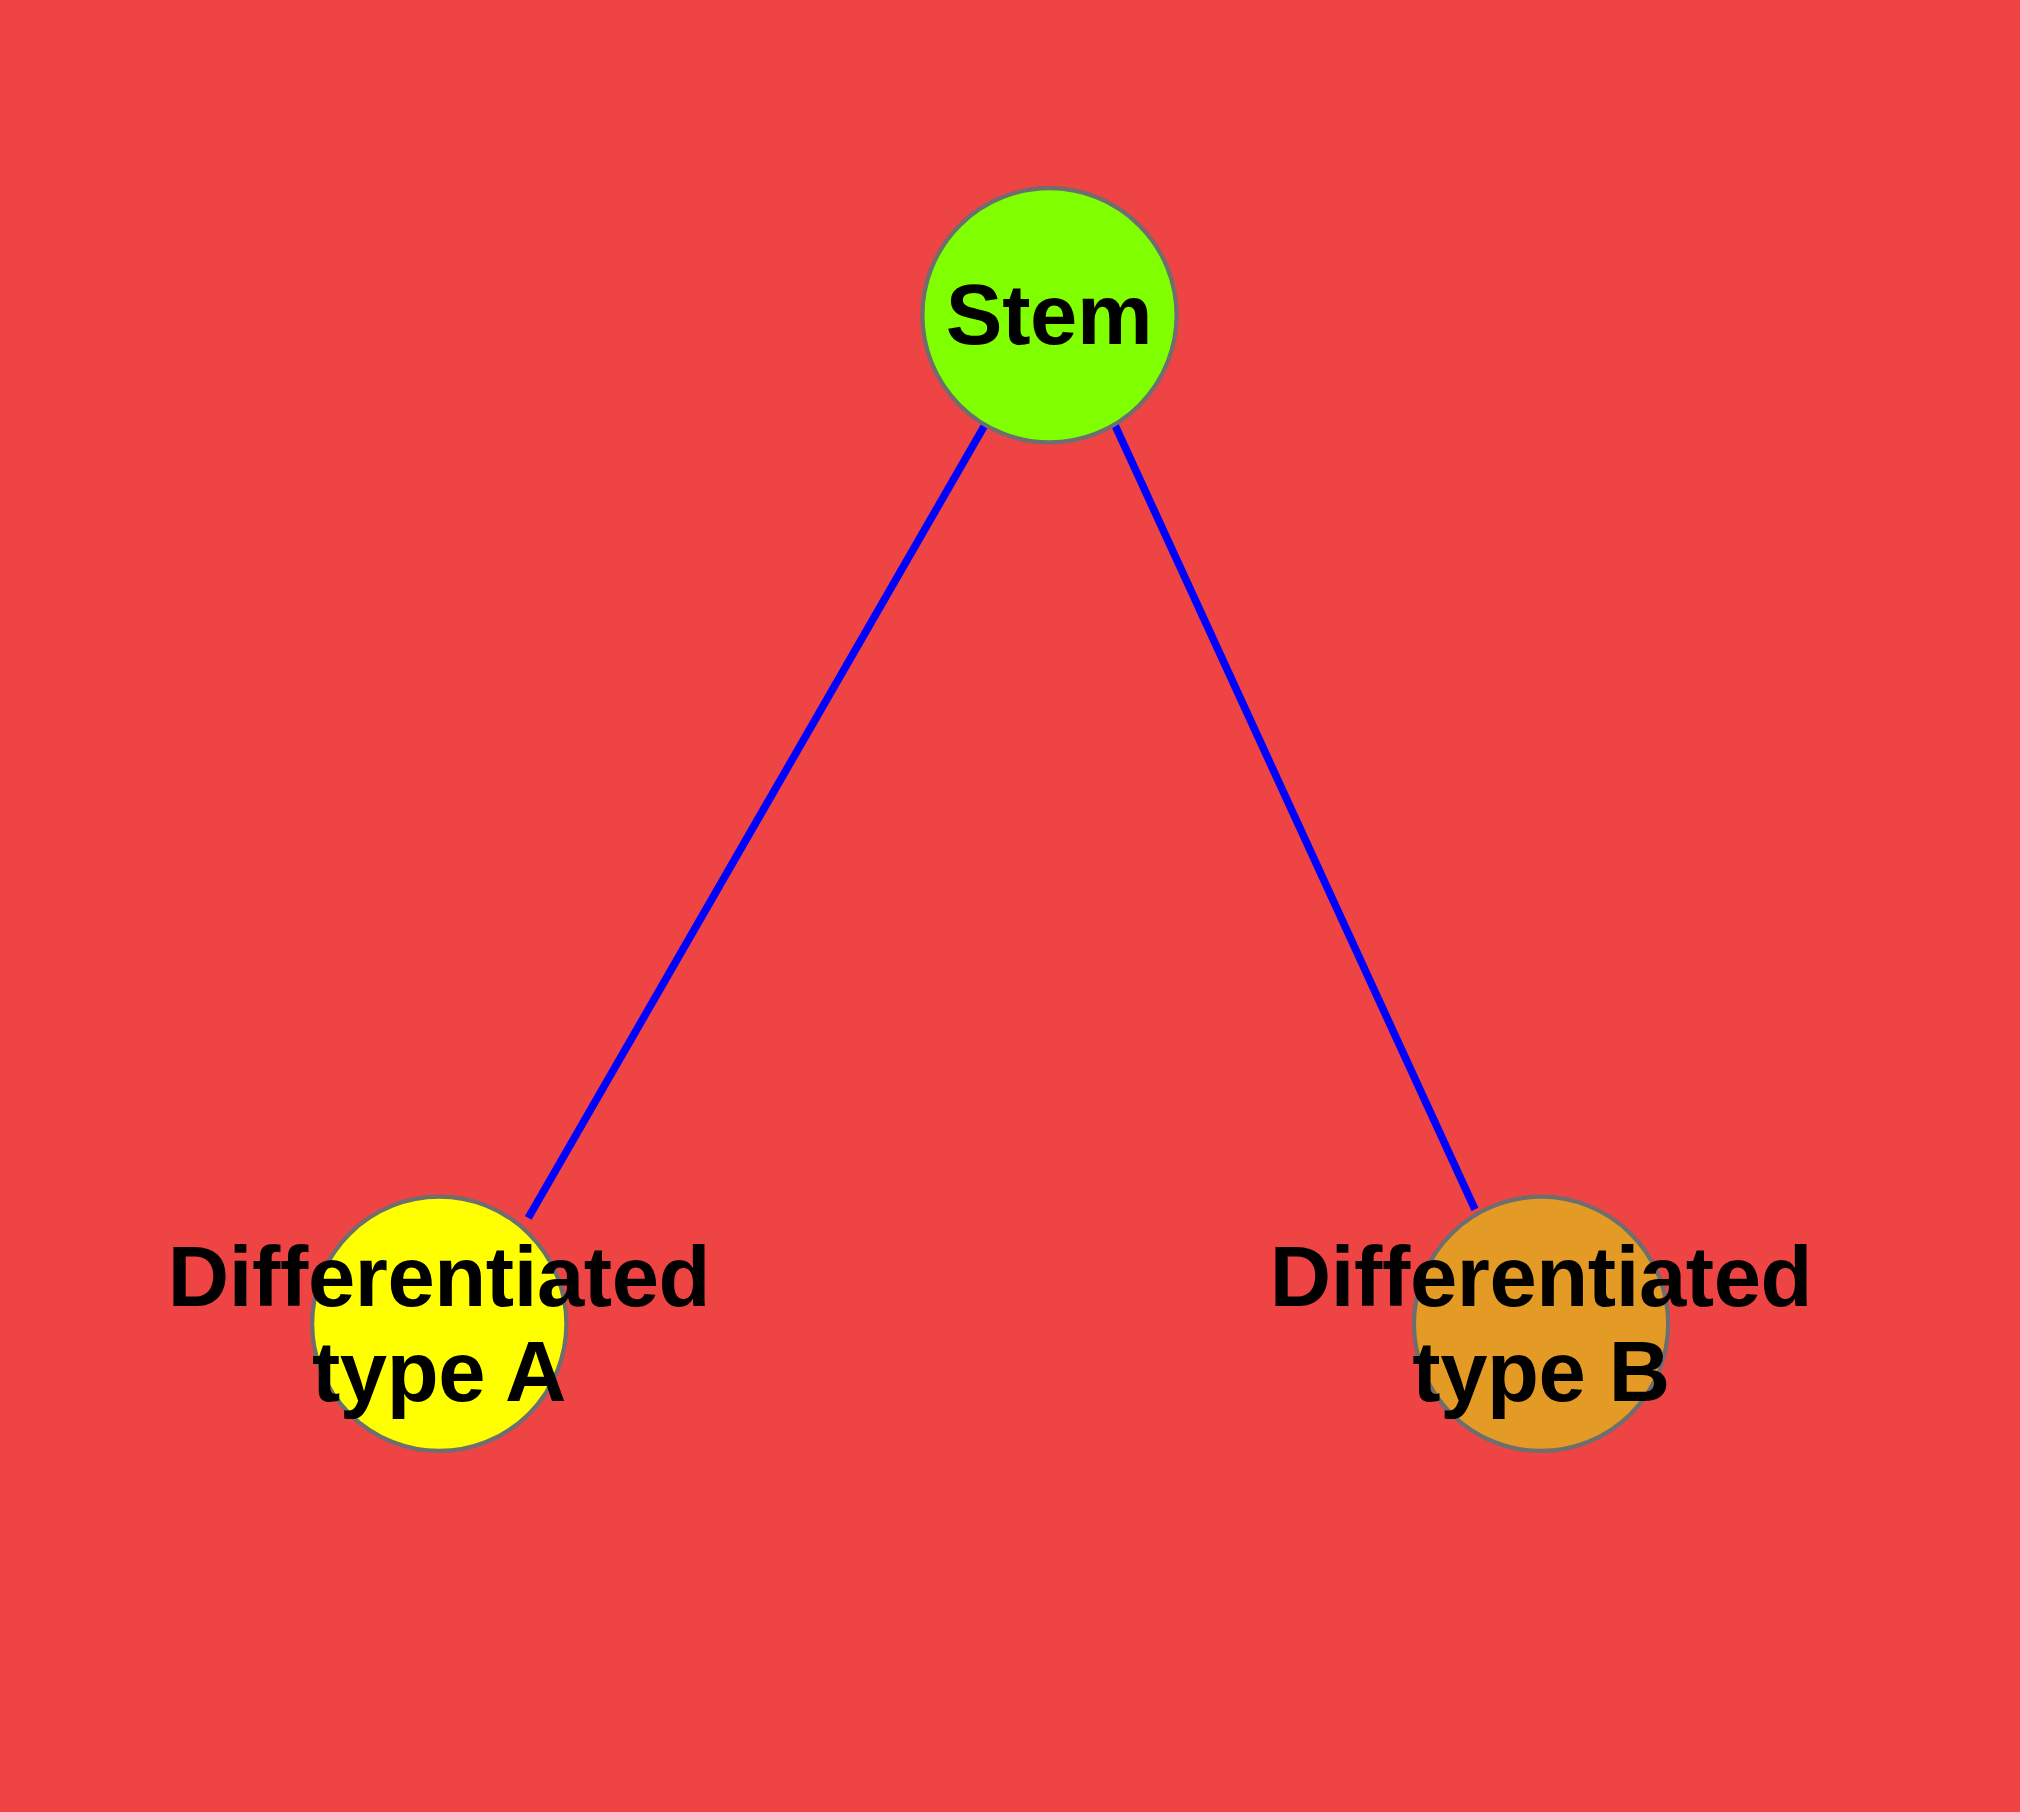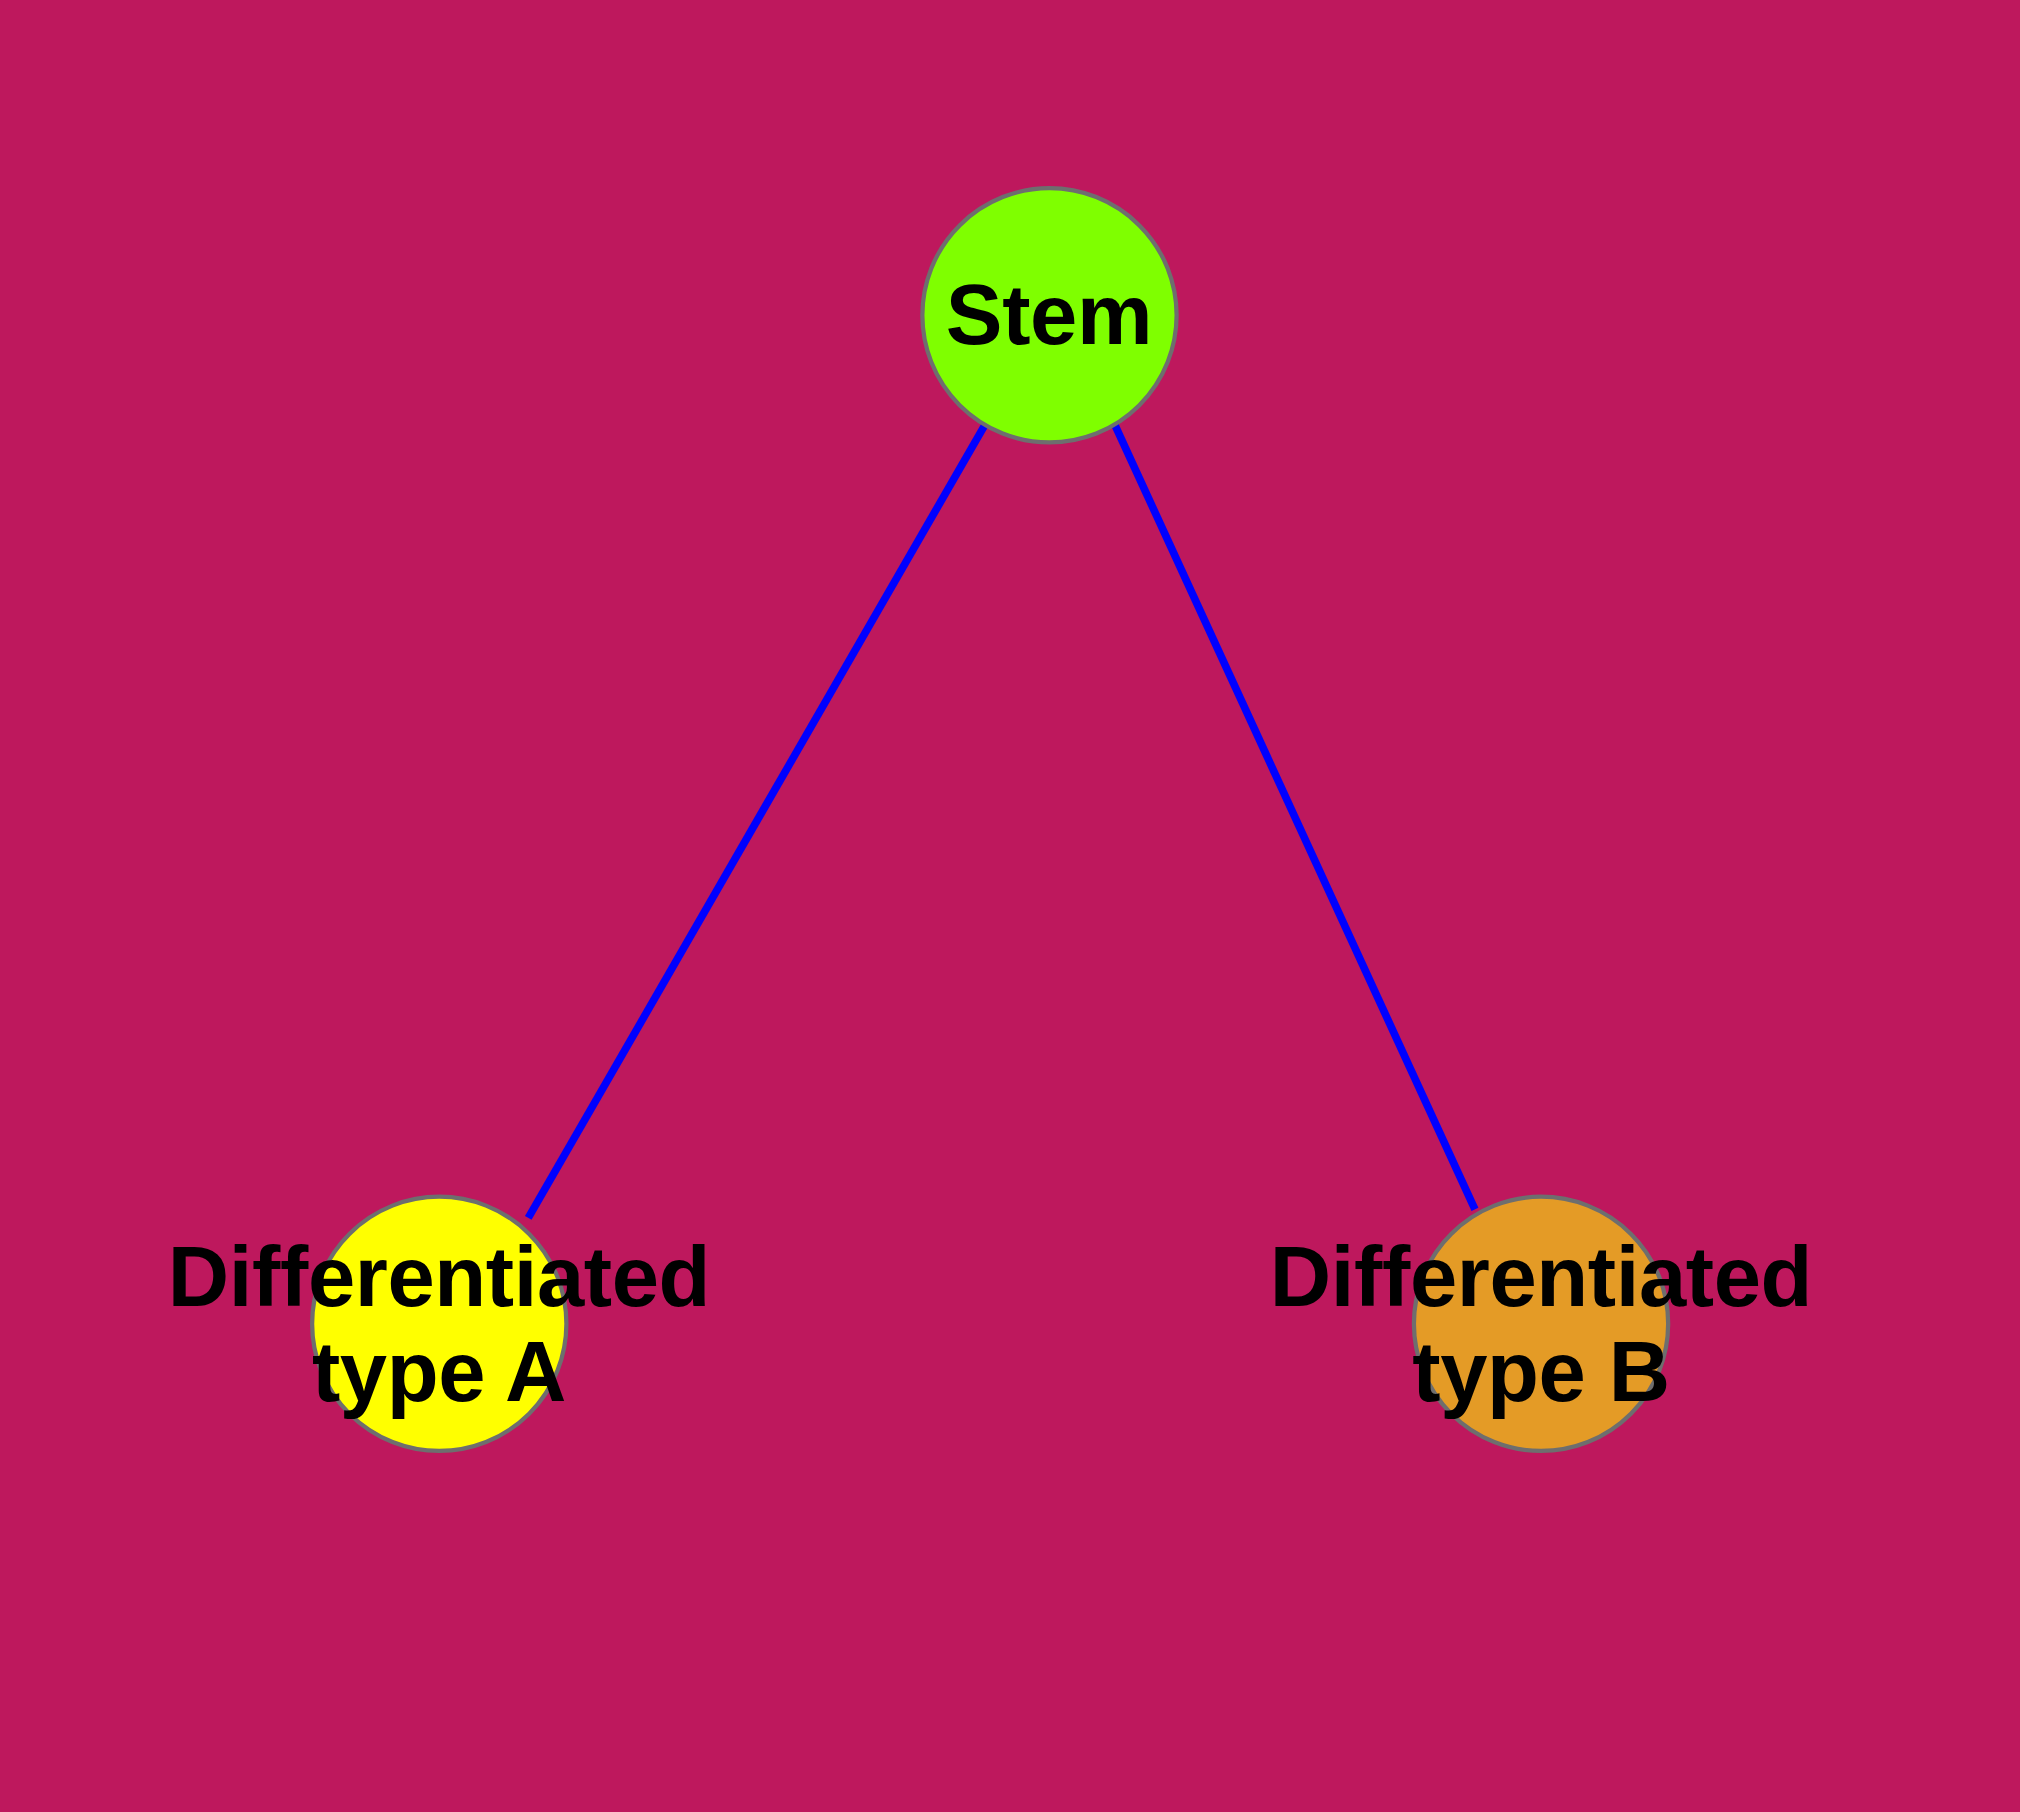--- a/index.html
+++ b/index.html
@@ -32,21 +32,21 @@
     line-height: 1.12;
     color: #000000;
     white-space: pre;
     pointer-events: none;
     letter-spacing: -0.4px;
   }
 </style>
 </head>
 <body>
 
-<div id="canvas" style="background: #be185d; width: 2021px; height: 1812px;">
+<div id="canvas" style="background: #ef4444; width: 2021px; height: 1812px;">
 
   <svg id="graph-svg" viewBox="0 0 2384 2138" xmlns="http://www.w3.org/2000/svg">
     <g id="edges-layer">
         <line x1="1162" y1="501" x2="623" y2="1437" stroke="#0000ff" stroke-width="9" stroke-linecap="butt"></line>
         <line x1="1315" y1="501" x2="1740" y2="1427" stroke="#0000ff" stroke-width="9" stroke-linecap="butt"></line>
       </g>
     <g id="nodes-layer">
         <circle cx="1238" cy="372" r="150" fill="#7fff00" stroke="#6e6e6e" stroke-width="5"></circle>
         <circle cx="518" cy="1562" r="150" fill="#ffff00" stroke="#6e6e6e" stroke-width="5"></circle>
         <circle cx="1818" cy="1562" r="150" fill="#e49b26" stroke="#6e6e6e" stroke-width="5"></circle>

